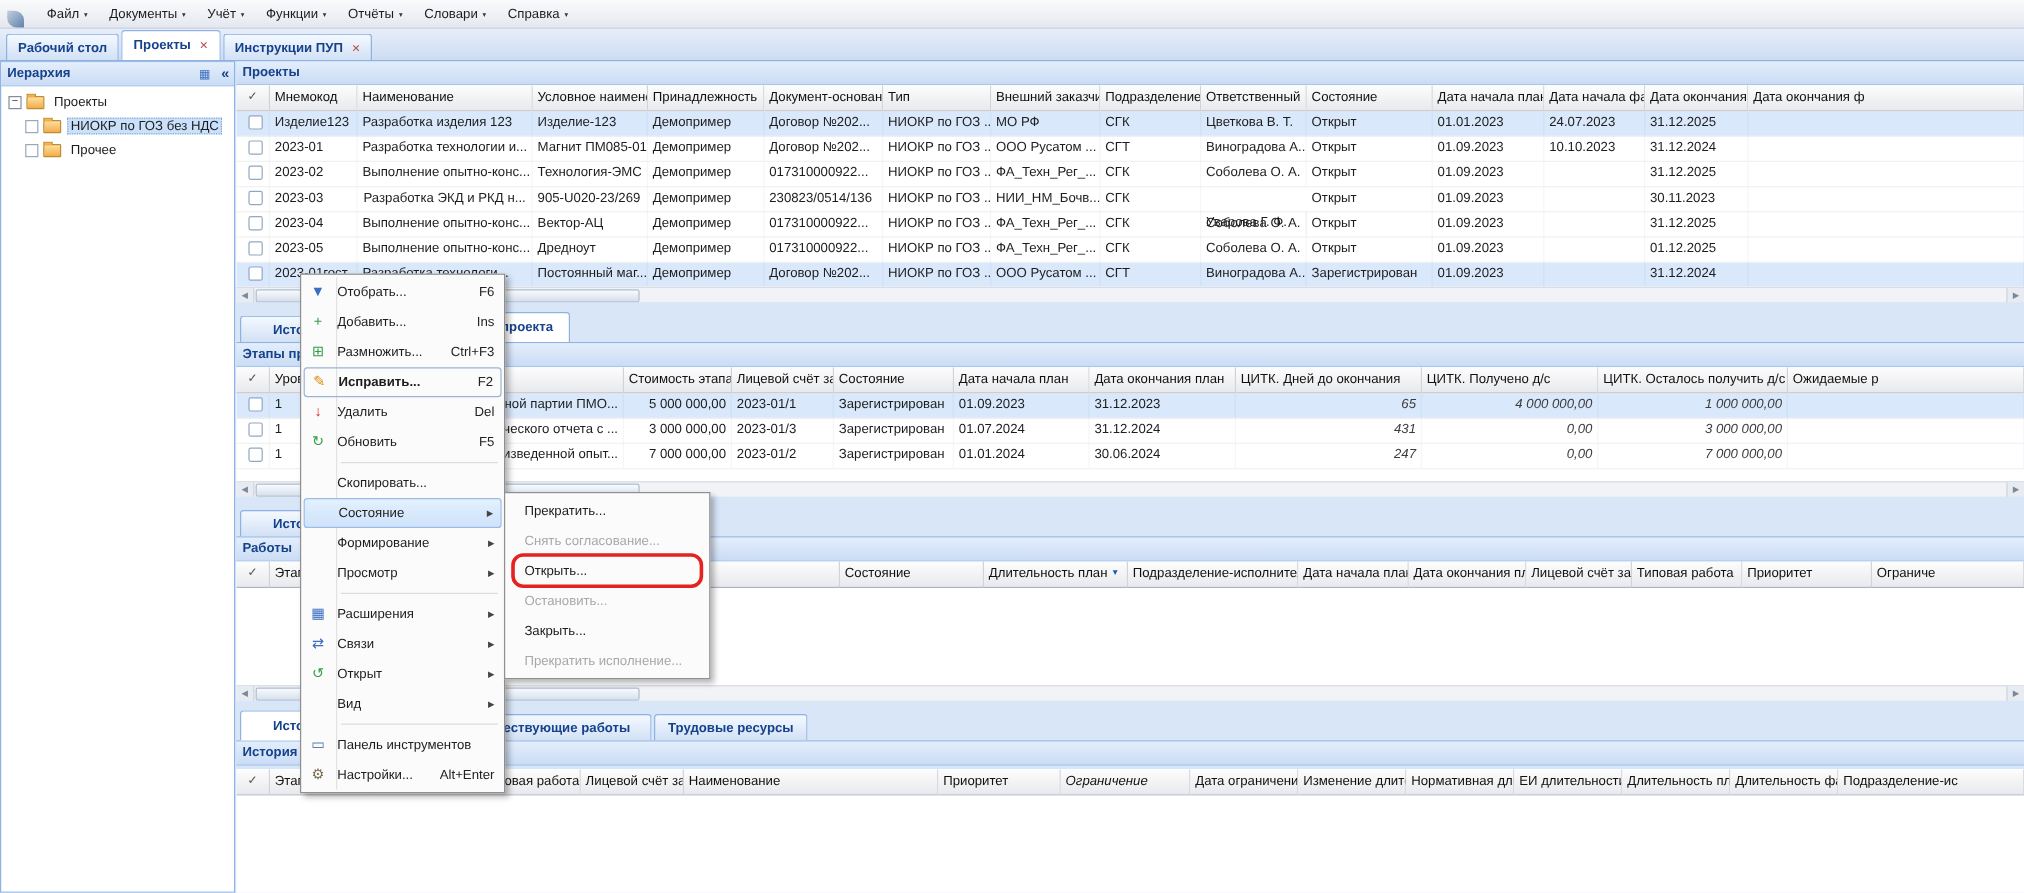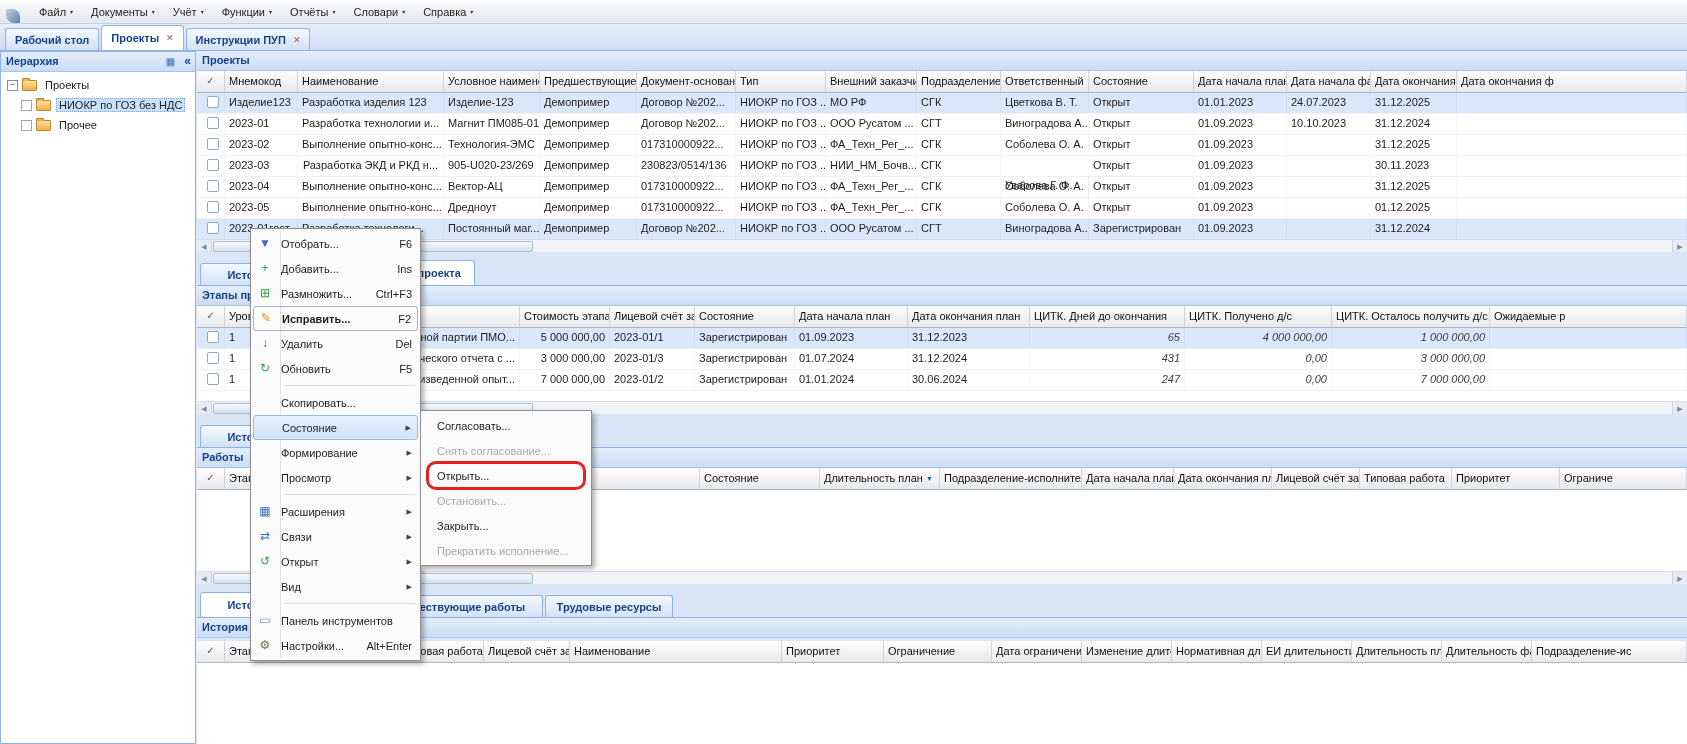--- a/index.html
+++ b/index.html
@@ -181,21 +181,21 @@
 <div class="main">
   <div class="phead abs" style="top:0">
     <span class="ptitle">Проекты</span>
   </div>
   <div class="grid abs" style="top:20px;height:168px">
       <div class="gh">
         <div class="hc checkh" style="width: 28px;">✓</div>
         <div class="hc" style="width: 73px;"><span>Мнемокод</span></div>
         <div class="hc" style="width: 146px;"><span>Наименование</span></div>
         <div class="hc" style="width: 96px;"><span>Условное наименова</span></div>
-        <div class="hc" style="width: 97px;"><span>Предшествующие</span></div>
+        <div class="hc" style="width: 97px;"><span>Принадлежность</span></div>
         <div class="hc" style="width: 99px;"><span>Документ-основан</span></div>
         <div class="hc" style="width: 90px;"><span>Тип</span></div>
         <div class="hc" style="width: 91px;"><span>Внешний заказчик</span></div>
         <div class="hc" style="width: 84px;"><span>Подразделение-от</span></div>
         <div class="hc" style="width: 88px;"><span>Ответственный</span></div>
         <div class="hc" style="width: 105px;"><span>Состояние</span></div>
         <div class="hc" style="width: 93px;"><span>Дата начала план.</span></div>
         <div class="hc" style="width: 84px;"><span>Дата начала факт</span></div>
         <div class="hc" style="width: 86px;"><span>Дата окончания п</span></div>
         <div class="hc" style="width: 230px;"><span>Дата окончания ф</span></div>
@@ -458,21 +458,21 @@
   </div>
   <div class="grid abs" style="top:590px;bottom:0">
       <div class="gh">
         <div class="hc checkh" style="width: 28px;">✓</div>
         <div class="hc" style="width: 87px;"><span>Этап проекта</span></div>
         <div class="hc" style="width: 86px;"><span>Номер в проекте</span></div>
         <div class="hc" style="width: 86px;"><span>Типовая работа</span></div>
         <div class="hc" style="width: 86px;"><span>Лицевой счёт затр</span></div>
         <div class="hc" style="width: 212px;"><span>Наименование</span></div>
         <div class="hc" style="width: 102px;"><span>Приоритет</span></div>
-        <div class="hc" style="width: 108px;"><span>Ограничение</span></div>
+        <div class="hc" style="width: 108px; font-style: italic;"><span>Ограничение</span></div>
         <div class="hc" style="width: 90px;"><span>Дата ограничения</span></div>
         <div class="hc" style="width: 90px;"><span>Изменение длител</span></div>
         <div class="hc" style="width: 90px;"><span>Нормативная длит</span></div>
         <div class="hc" style="width: 90px;"><span>ЕИ длительности</span></div>
         <div class="hc" style="width: 90px;"><span>Длительность пла</span></div>
         <div class="hc" style="width: 90px;"><span>Длительность фак</span></div>
         <div class="hc" style="width: 155px;"><span>Подразделение-ис</span></div>
       </div>
       <div class="gb"></div>
     </div>
@@ -557,21 +557,21 @@
     </div>
     <div class="mi">
       <span class="mic" style="color: rgb(122, 106, 79);">⚙</span>
       <span class="mlb">Настройки...</span>
       <span class="msc">Alt+Enter</span>
     </div>
   </div>
 <div class="cmenu sub" style="left:420px;top:410px;width:172px">
     <div class="mi">
       <span class="mic"></span>
-      <span class="mlb">Согласовать...</span>
+      <span class="mlb">Прекратить...</span>
     </div>
     <div class="mi dis">
       <span class="mic"></span>
       <span class="mlb">Снять согласование...</span>
     </div>
     <div class="mi ann">
       <span class="mic"></span>
       <span class="mlb">Открыть...</span>
     </div>
     <div class="mi dis">

